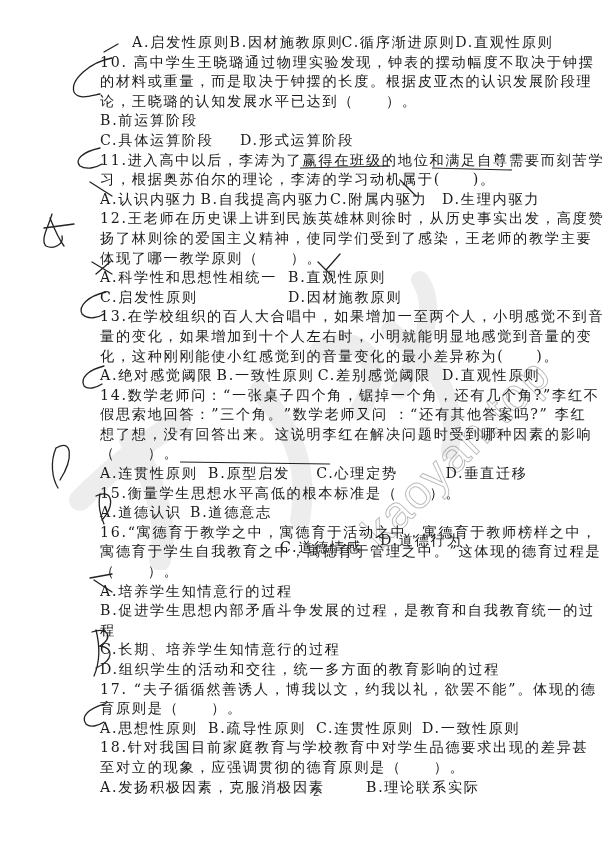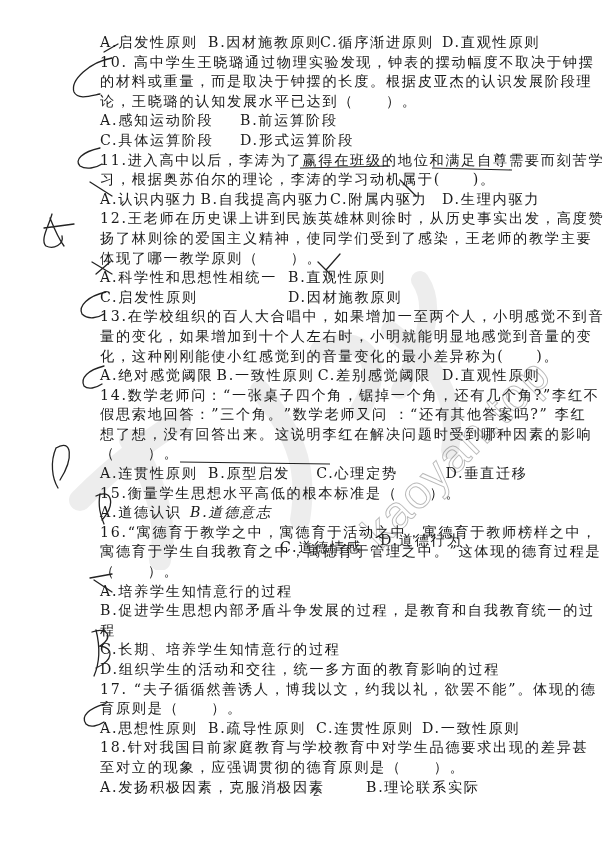--- a/index.html
+++ b/index.html
@@ -37,30 +37,29 @@
 
   <svg class="watermark wm-brush" viewBox="0 0 420 300">
     <path d="M20 230 C60 190, 90 170, 120 150 M70 170 C90 200, 110 250, 100 290" stroke="rgba(0,0,0,0.07)" stroke-width="22" fill="none" stroke-linecap="round"></path>
     <path d="M200 120 C230 160, 250 190, 240 250 M260 80 C300 60, 330 90, 300 140" stroke="rgba(0,0,0,0.07)" stroke-width="20" fill="none" stroke-linecap="round"></path>
     <path d="M360 10 C380 40, 360 80, 340 120 M330 60 C370 90, 400 120, 390 180" stroke="rgba(0,0,0,0.07)" stroke-width="18" fill="none" stroke-linecap="round"></path>
   </svg>
   <div class="watermark wm-url">kaoyan.top</div>
 
   <div class="content" id="content">
       <div class="line opts">
-        <span class="opt" style="width: 108px;">A.启发性原则</span>
+        <span class="opt" style="width: 108px; margin-left: 32px;">A.启发性原则</span>
         <span class="opt" style="width: 112px;">B.因材施教原则</span>
         <span class="opt" style="width: 122px;">C.循序渐进原则</span>
         <span class="opt" style="width: 98px;">D.直观性原则</span>
       </div>
       <div class="line">10. 高中学生王晓璐通过物理实验发现，钟表的摆动幅度不取决于钟摆</div>
       <div class="line">的材料或重量，而是取决于钟摆的长度。根据皮亚杰的认识发展阶段理</div>
       <div class="line">论，王晓璐的认知发展水平已达到（　　）。</div>
       <div class="line opts">
-        <span class="opt" style="width: 140px;">A.感知运动阶段</span>
         <span class="opt" style="width: 200px;">B.前运算阶段</span>
       </div>
       <div class="line opts">
         <span class="opt" style="width: 140px;">C.具体运算阶段</span>
         <span class="opt" style="width: 200px;">D.形式运算阶段</span>
       </div>
       <div class="line"><span>11.进入高中以后，李涛为了赢得</span><span>在班级的地位</span><span>和满足</span><span>自尊需要</span><span>而刻苦学</span></div>
       <div class="line">习，根据奥苏伯尔的理论，李涛的学习动机属于(　　)。</div>
       <div class="line opts">
         <span class="opt" style="width: 104px;">A.认识内驱力</span>
@@ -94,21 +93,21 @@
       <div class="line">（　　）。</div>
       <div class="line opts">
         <span class="opt" style="width: 112px;">A.连贯性原则</span>
         <span class="opt" style="width: 112px;">B.原型启发</span>
         <span class="opt" style="width: 134px;">C.心理定势</span>
         <span class="opt" style="width: 98px;">D.垂直迁移</span>
       </div>
       <div class="line"><span>15.衡量学生</span><span>思想水平高低的根本标准是</span><span>（　　）。</span></div>
       <div class="line opts">
         <span class="opt" style="width: 90px;">A.道德认识</span>
-        <span class="opt" style="width: 90px; font-style: italic;">B.道德意志</span>
+        <span class="opt" style="width: 90px;">B.道德意志</span>
         <span class="opt" style="width: 100px; margin-top: 35px;">C.道德情感</span>
         <span class="opt" style="width: 98px; margin-top: 28px;">D.道德行为</span>
       </div>
       <div class="line">16.“寓德育于教学之中，寓德育于活动之中，寓德育于教师榜样之中，</div>
       <div class="line">寓德育于学生自我教育之中，寓德育于管理之中。”这体现的德育过程是</div>
       <div class="line">（　　）。</div>
       <div class="line">A.培养学生知情意行的过程</div>
       <div class="line">B.促进学生思想内部矛盾斗争发展的过程，是教育和自我教育统一的过</div>
       <div class="line">程</div>
       <div class="line">C.长期、培养学生知情意行的过程</div>

